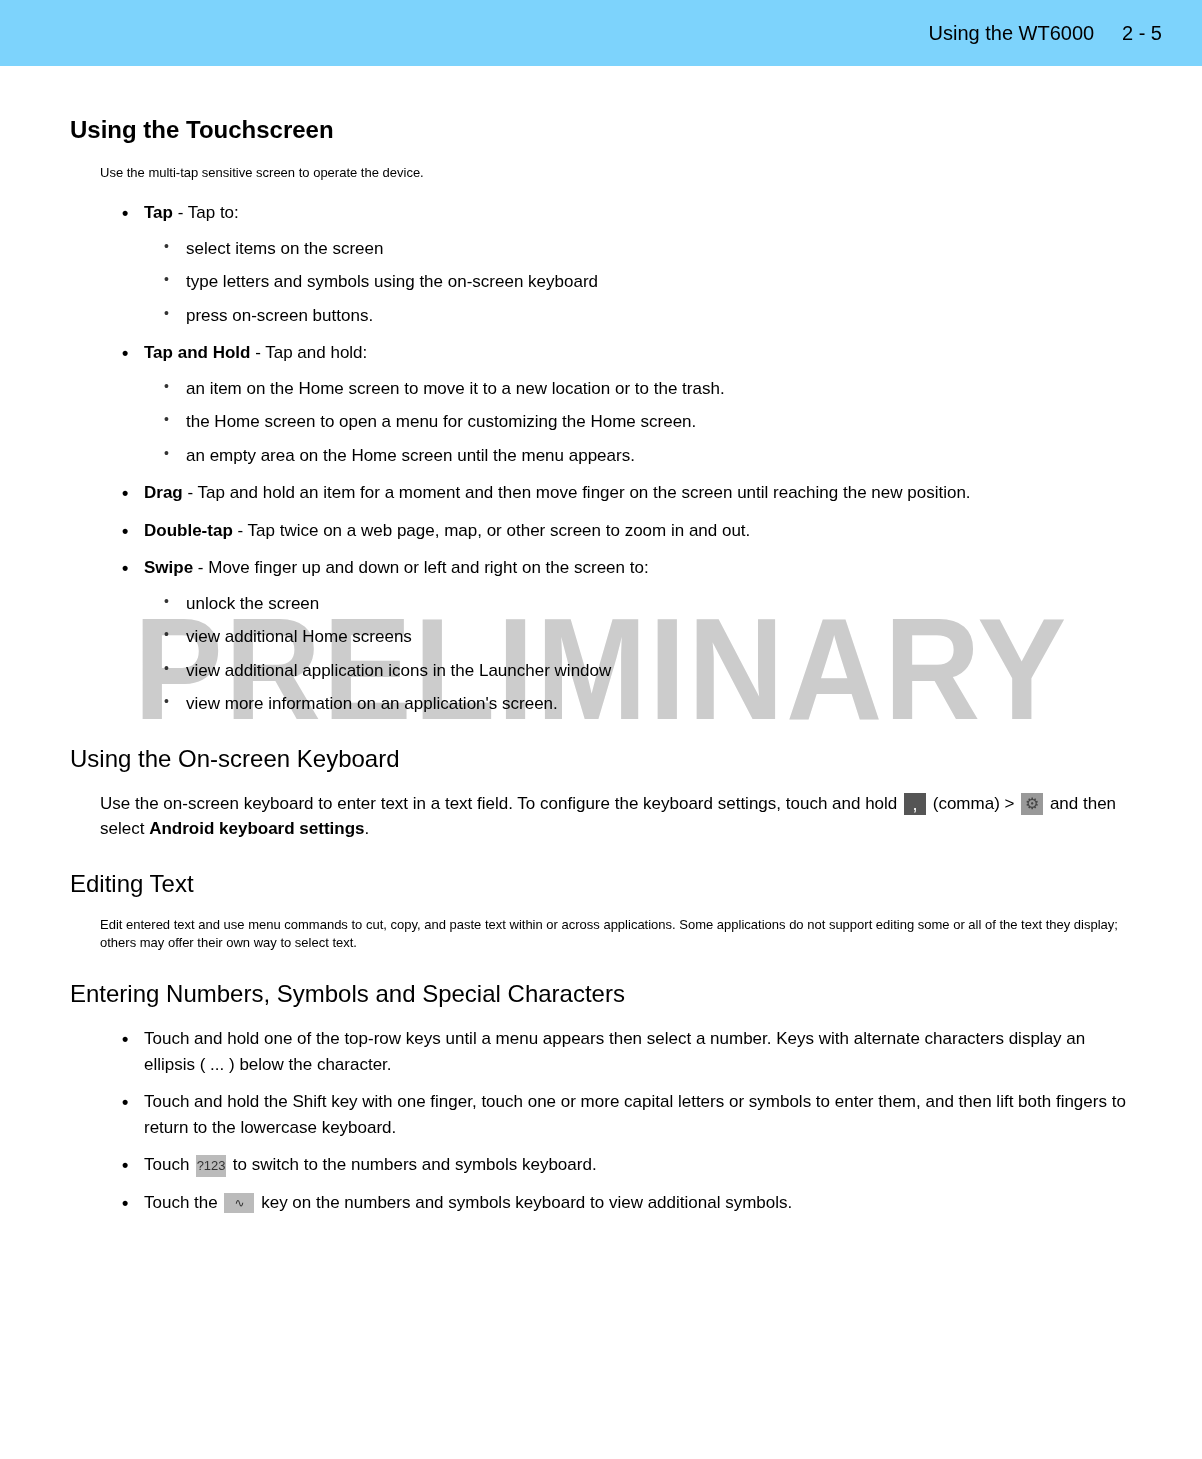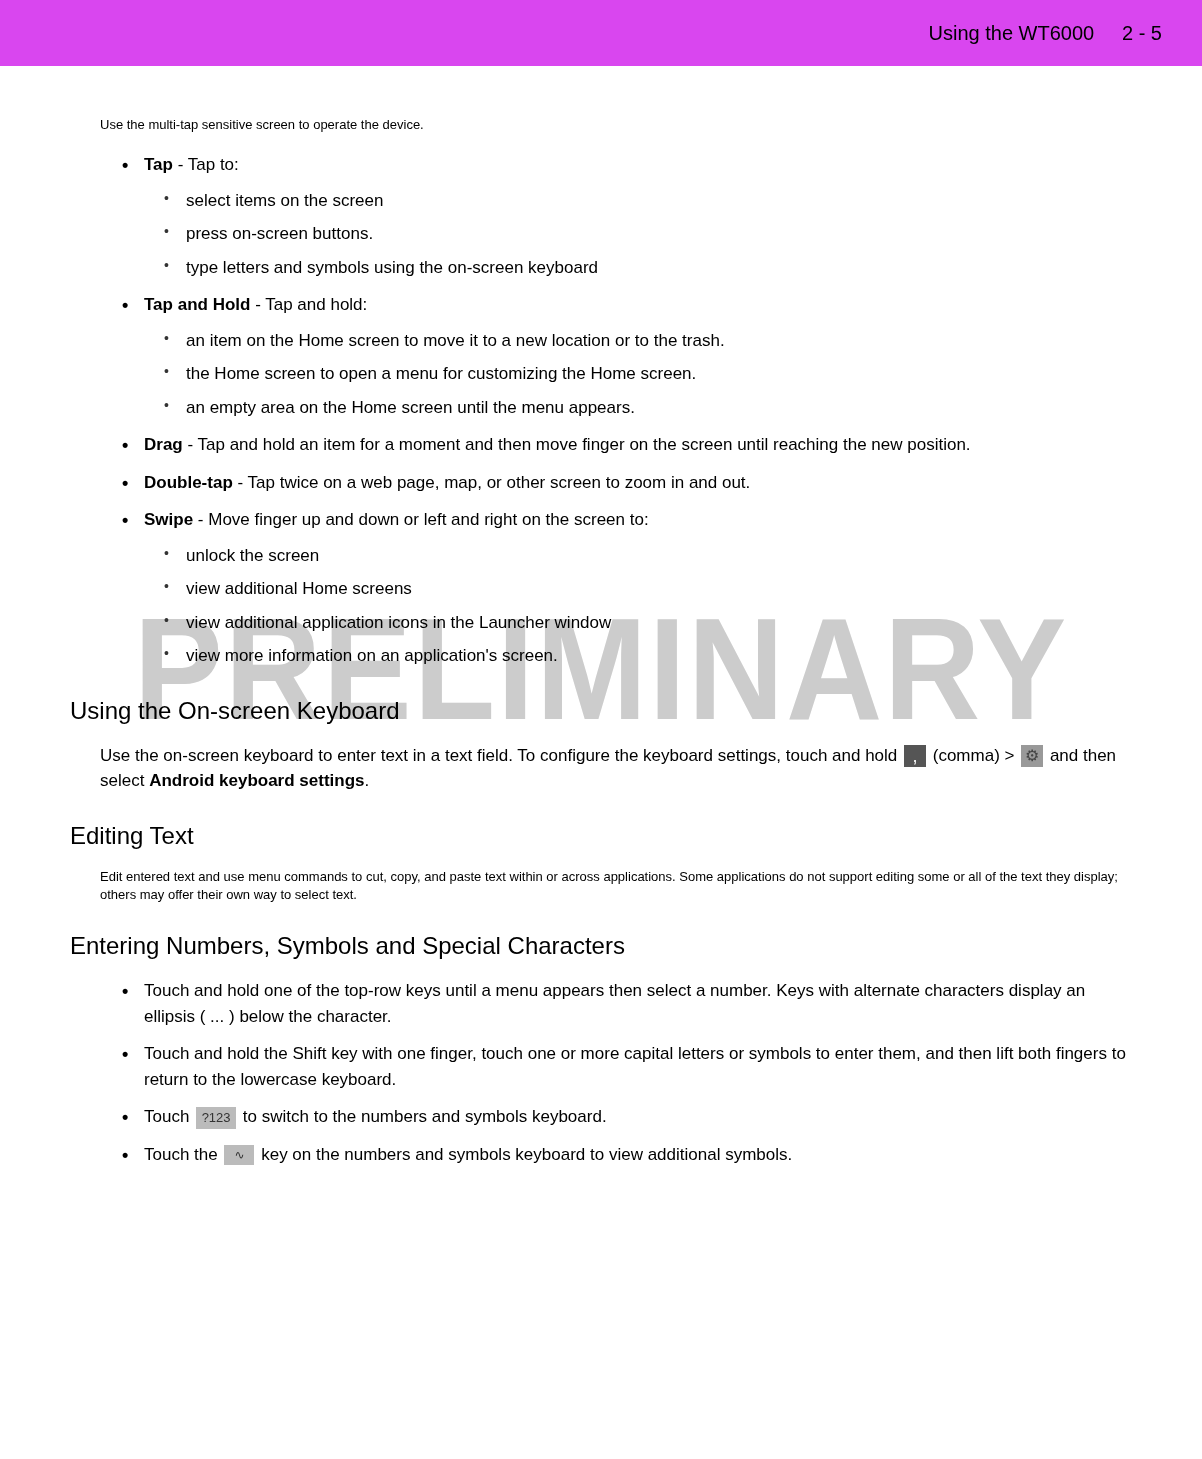--- a/index.html
+++ b/index.html
@@ -7,21 +7,21 @@
       padding: 0;
       box-sizing: border-box;
     }
     body {
       font-family: Arial, Helvetica, sans-serif;
       background: #fff;
       width: 1202px;
       margin: 0 auto;
     }
     .header-bar {
-      background: #d946ef;
+      background: #7dd3fc;
       height: 66px;
       width: 100%;
       display: flex;
       align-items: center;
       justify-content: flex-end;
       padding-right: 40px;
     }
     .header-text {
       font-size: 20px;
       color: #000;
@@ -125,21 +125,21 @@
       background: #999;
       vertical-align: middle;
       color: #444;
       font-size: 16px;
       text-align: center;
       line-height: 22px;
       margin: 0 2px;
     }
     .icon-key {
       display: inline-block;
-      width: 40px;
+      width: 30px;
       height: 22px;
       background: #bbb;
       vertical-align: middle;
       color: #333;
       font-size: 13px;
       text-align: center;
       line-height: 22px;
       margin: 0 2px;
     }
     .icon-sym {
@@ -167,29 +167,30 @@
     <span>Using the WT6000</span>
     &nbsp;&nbsp;&nbsp;
     <span>2 - 5</span>
   </span>
 </div>
 
 <div class="content">
   <div class="watermark">PRELIMINARY</div>
   <div class="content-inner">
 
+    <h1>Using the Touchscreen</h1>
     <p class="intro-text">Use the multi-tap sensitive screen to operate the device.</p>
 
     <ul class="bullet-list">
       <li>
         <span class="bold">Tap</span><span> - Tap to:</span>
         <ul class="sub-list">
           <li>select items on the screen</li>
+          <li>type letters and symbols using the on-screen keyboard</li>
           <li>press on-screen buttons.</li>
-          <li>type letters and symbols using the on-screen keyboard</li>
         </ul>
       </li>
       <li>
         <span class="bold">Tap and Hold</span><span> - Tap and hold:</span>
         <ul class="sub-list">
           <li>an item on the Home screen to move it to a new location or to the trash.</li>
           <li>the Home screen to open a menu for customizing the Home screen.</li>
           <li>an empty area on the Home screen until the menu appears.</li>
         </ul>
       </li>

